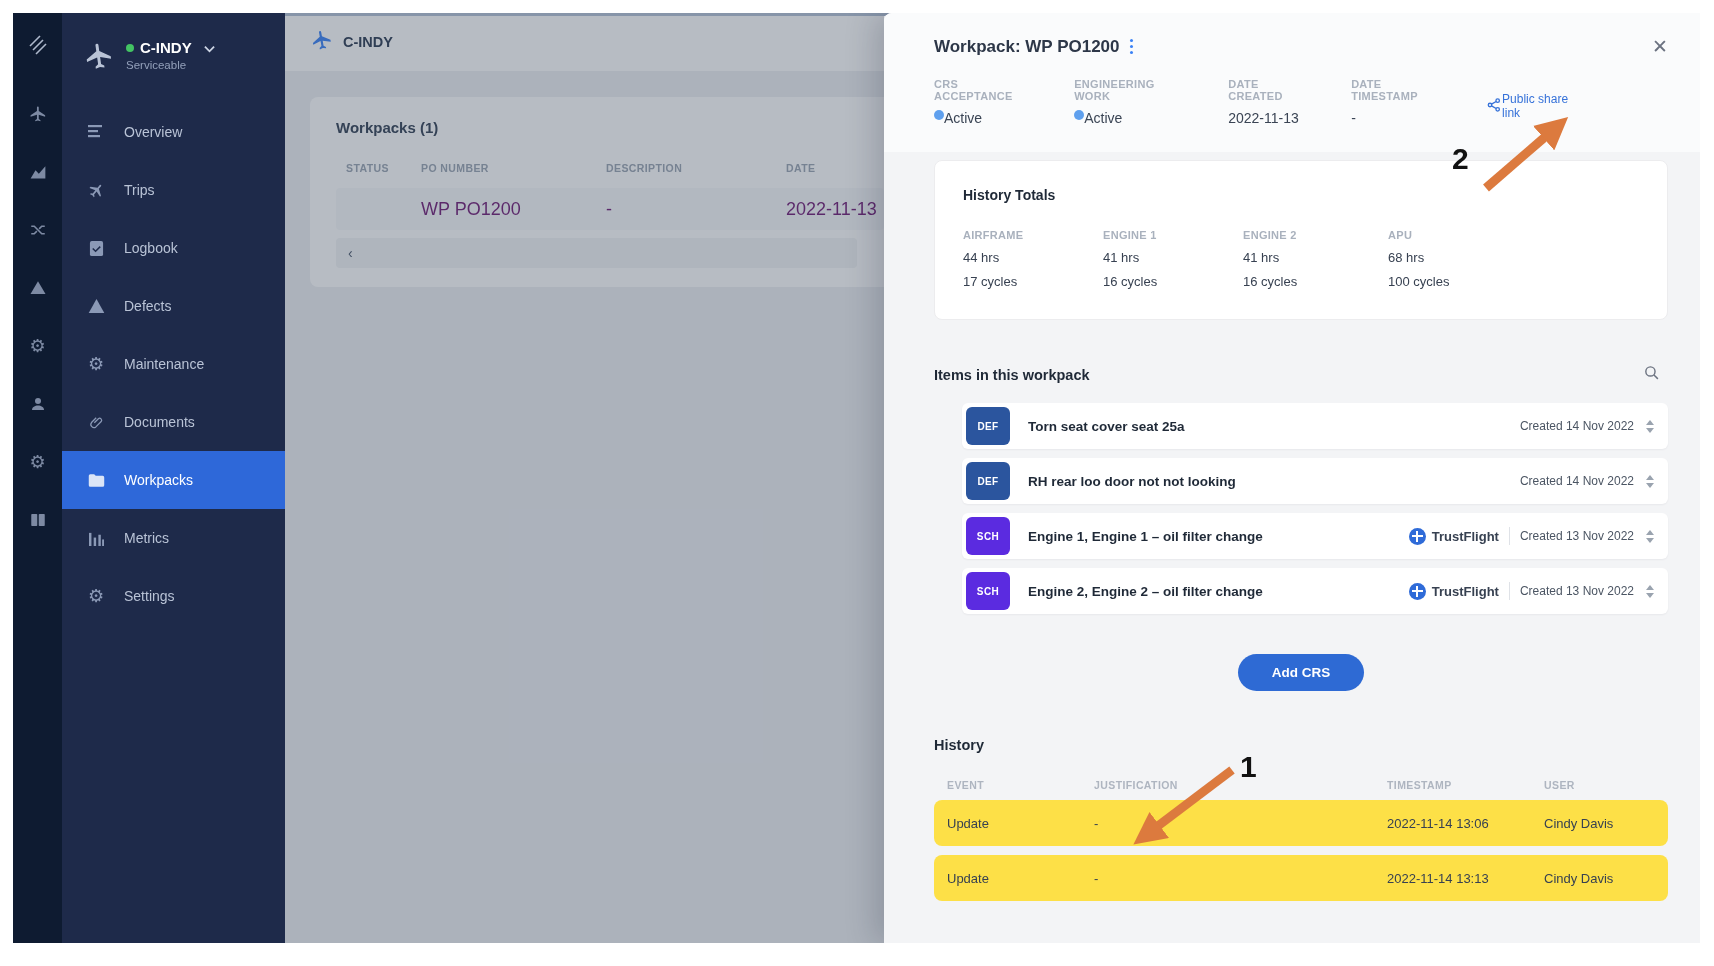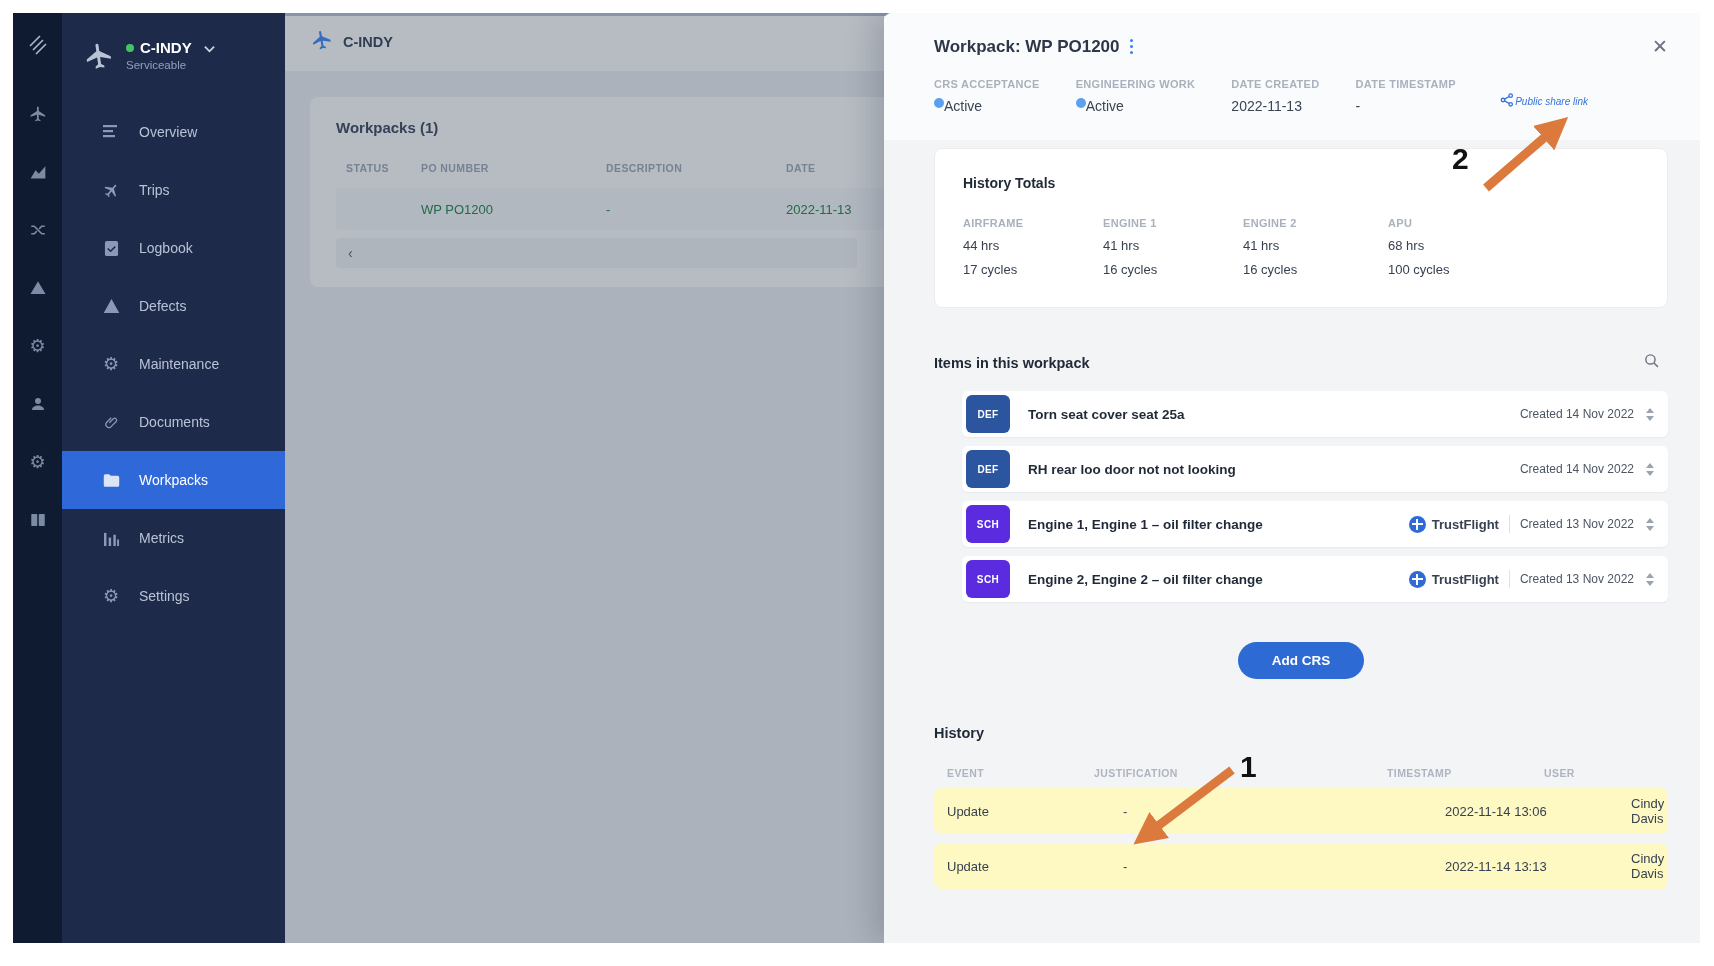--- a/index.html
+++ b/index.html
@@ -23,21 +23,21 @@
   .nav { width:223px; height:100%; background:#1e2a4a; flex:0 0 223px; color:#c3cbdc; }
   .acft { display:flex; gap:12px; padding:26px 14px 0 22px; cursor:pointer; }
   .acft .plane { color:#b9c3d6; transform:rotate(-8deg); margin-top:2px; }
   .acft-name { font-size:15px; font-weight:bold; color:#ffffff; display:flex;
                align-items:center; gap:6px; }
   .gdot { width:8px; height:8px; border-radius:50%; background:#43c463; display:inline-block; }
   .acft-sub { font-size:11.5px; color:#93a0ba; margin-top:3px; }
   .chev-dn { margin-left:6px; color:#cdd5e4; }
   .navlist { margin-top:28px; list-style:none; }
   .navitem { height:58px; display:flex; align-items:center; gap:18px;
-             padding-left:39px; font-size:14px; color:#b9c3d6; cursor:pointer; }
+             padding-left:24px; font-size:14px; color:#b9c3d6; cursor:pointer; }
   .navitem .nicon { width:20px; display:flex; justify-content:center; color:#8b99b6; }
   .navitem.active { background:#2e68d9; color:#ffffff; }
   .navitem.active .nicon { color:#dbe5f7; }
 
   
   .main { flex:0 0 599px; width:599px; position:relative; background:#eef0f3; }
   .main::after { content:""; position:absolute; inset:0;
                  background:rgba(55,68,90,0.36); z-index:4; }
   .mheader { height:58px; background:#ffffff; display:flex; align-items:center;
              gap:10px; padding-left:26px; }
@@ -46,21 +46,21 @@
   .mbody { padding:26px 0 0 25px; }
   .wcard { background:#ffffff; border-radius:8px 0 0 8px; padding:22px 0 14px 26px;
            min-height:190px; }
   .wcard h2 { font-size:15px; font-weight:bold; color:#334155; }
   .wtable { margin-top:26px; }
   .wthead, .wtrow { display:grid; grid-template-columns:75px 185px 180px auto; }
   .wthead div { font-size:10.5px; font-weight:bold; letter-spacing:.4px;
                 color:#9aa4b2; padding-left:10px; }
   .wtrow { margin-top:14px; background:#f8f9fb; height:42px; align-items:center;
            border-radius:4px; cursor:pointer; }
-  .wtrow div { font-size:13px; color:#15803d; padding-left:10px; }
+  .wtrow div { font-size:18px; color:#701a75; padding-left:10px; }
   .bdot { width:10px; height:10px; border-radius:50%; background:#4a7fe8;
           margin-left:18px; }
   .wpag { margin-top:8px; height:30px; background:#f3f4f6; display:flex;
           align-items:center; padding-left:12px; font-size:14px; color:#475569;
           border-radius:4px; width:95%; cursor:pointer; }
 
   
   .drawer { flex:0 0 816px; width:816px; height:100%; background:#f3f4f6;
             border-radius:8px 0 0 0; position:relative; z-index:6;
             box-shadow:-10px 0 30px rgba(15,23,42,.18); overflow:hidden; }
@@ -71,21 +71,21 @@
            flex-direction:column; gap:2.5px; }
   .kebab i { width:3.5px; height:3.5px; border-radius:50%; background:currentColor; }
   .dclose { margin-left:auto; font-size:19px; color:#6b7280; cursor:pointer; }
   .stats { display:flex; margin-top:20px; align-items:flex-start; }
   .stat { margin-right:36px; }
   .slabel { font-size:11px; letter-spacing:.3px; color:#a9b1bd; font-weight:bold; }
   .sval { margin-top:8px; font-size:14px; color:#3a4454; font-weight:400;
           display:flex; align-items:flex-start; gap:0; }
   .adot { width:10px; height:10px; border-radius:50%; background:#5fa0ee; }
   .share { margin-left:auto; margin-right:80px; display:flex; align-items:center;
-           color:#3672d9; font-size:10px; cursor:pointer; margin-top:14px;font-style:italic; }
+           color:#3672d9; font-size:12px; cursor:pointer; margin-top:14px; }
 
   .dbody { padding:8px 32px 0 50px; }
   .totals { background:#ffffff; border:1px solid #ececee; border-radius:8px;
             padding:26px 28px 30px 28px; }
   .totals h3 { font-size:14px; font-weight:bold; color:#1f2937; }
   .tgrid { display:grid; grid-template-columns:140px 140px 145px auto; margin-top:26px; }
   .tcol .slabel { font-weight:bold; }
   .tval { font-size:13px; color:#374151; margin-top:9px; }
 
   .items-head { display:flex; align-items:center; margin-top:44px; }
@@ -119,22 +119,22 @@
 
   .crs-wrap { display:flex; justify-content:center; margin-top:40px; }
   .crs { background:#2e6ad4; color:#fff; font-size:13.5px; font-weight:600;
          border:none; border-radius:20px; padding:11px 34px; cursor:pointer; }
 
   .hist { margin-top:46px; }
   .hhead { display:grid; grid-template-columns:147px 293px 157px auto;
            padding-left:13px; margin-top:26px; }
   .hhead div { font-size:10.5px; font-weight:bold; letter-spacing:.4px; color:#aeb5c0; }
   .hrow { display:grid; grid-template-columns:147px 293px 157px auto; align-items:center;
-          padding-left:13px; background:#fef9c3; border-radius:8px; height:46px;
-          margin-top:9px;gap:29px; }
+          padding-left:13px; background:#fde047; border-radius:8px; height:46px;
+          margin-top:9px; }
   .hrow div { font-size:13px; color:#374151; }
 
   
   .anno { position:absolute; z-index:20; pointer-events:none; }
   .anno-num { font-size:30px; font-weight:bold; color:#111111; }
 </style>
 </head>
 <body>
 
 <div class="app">

